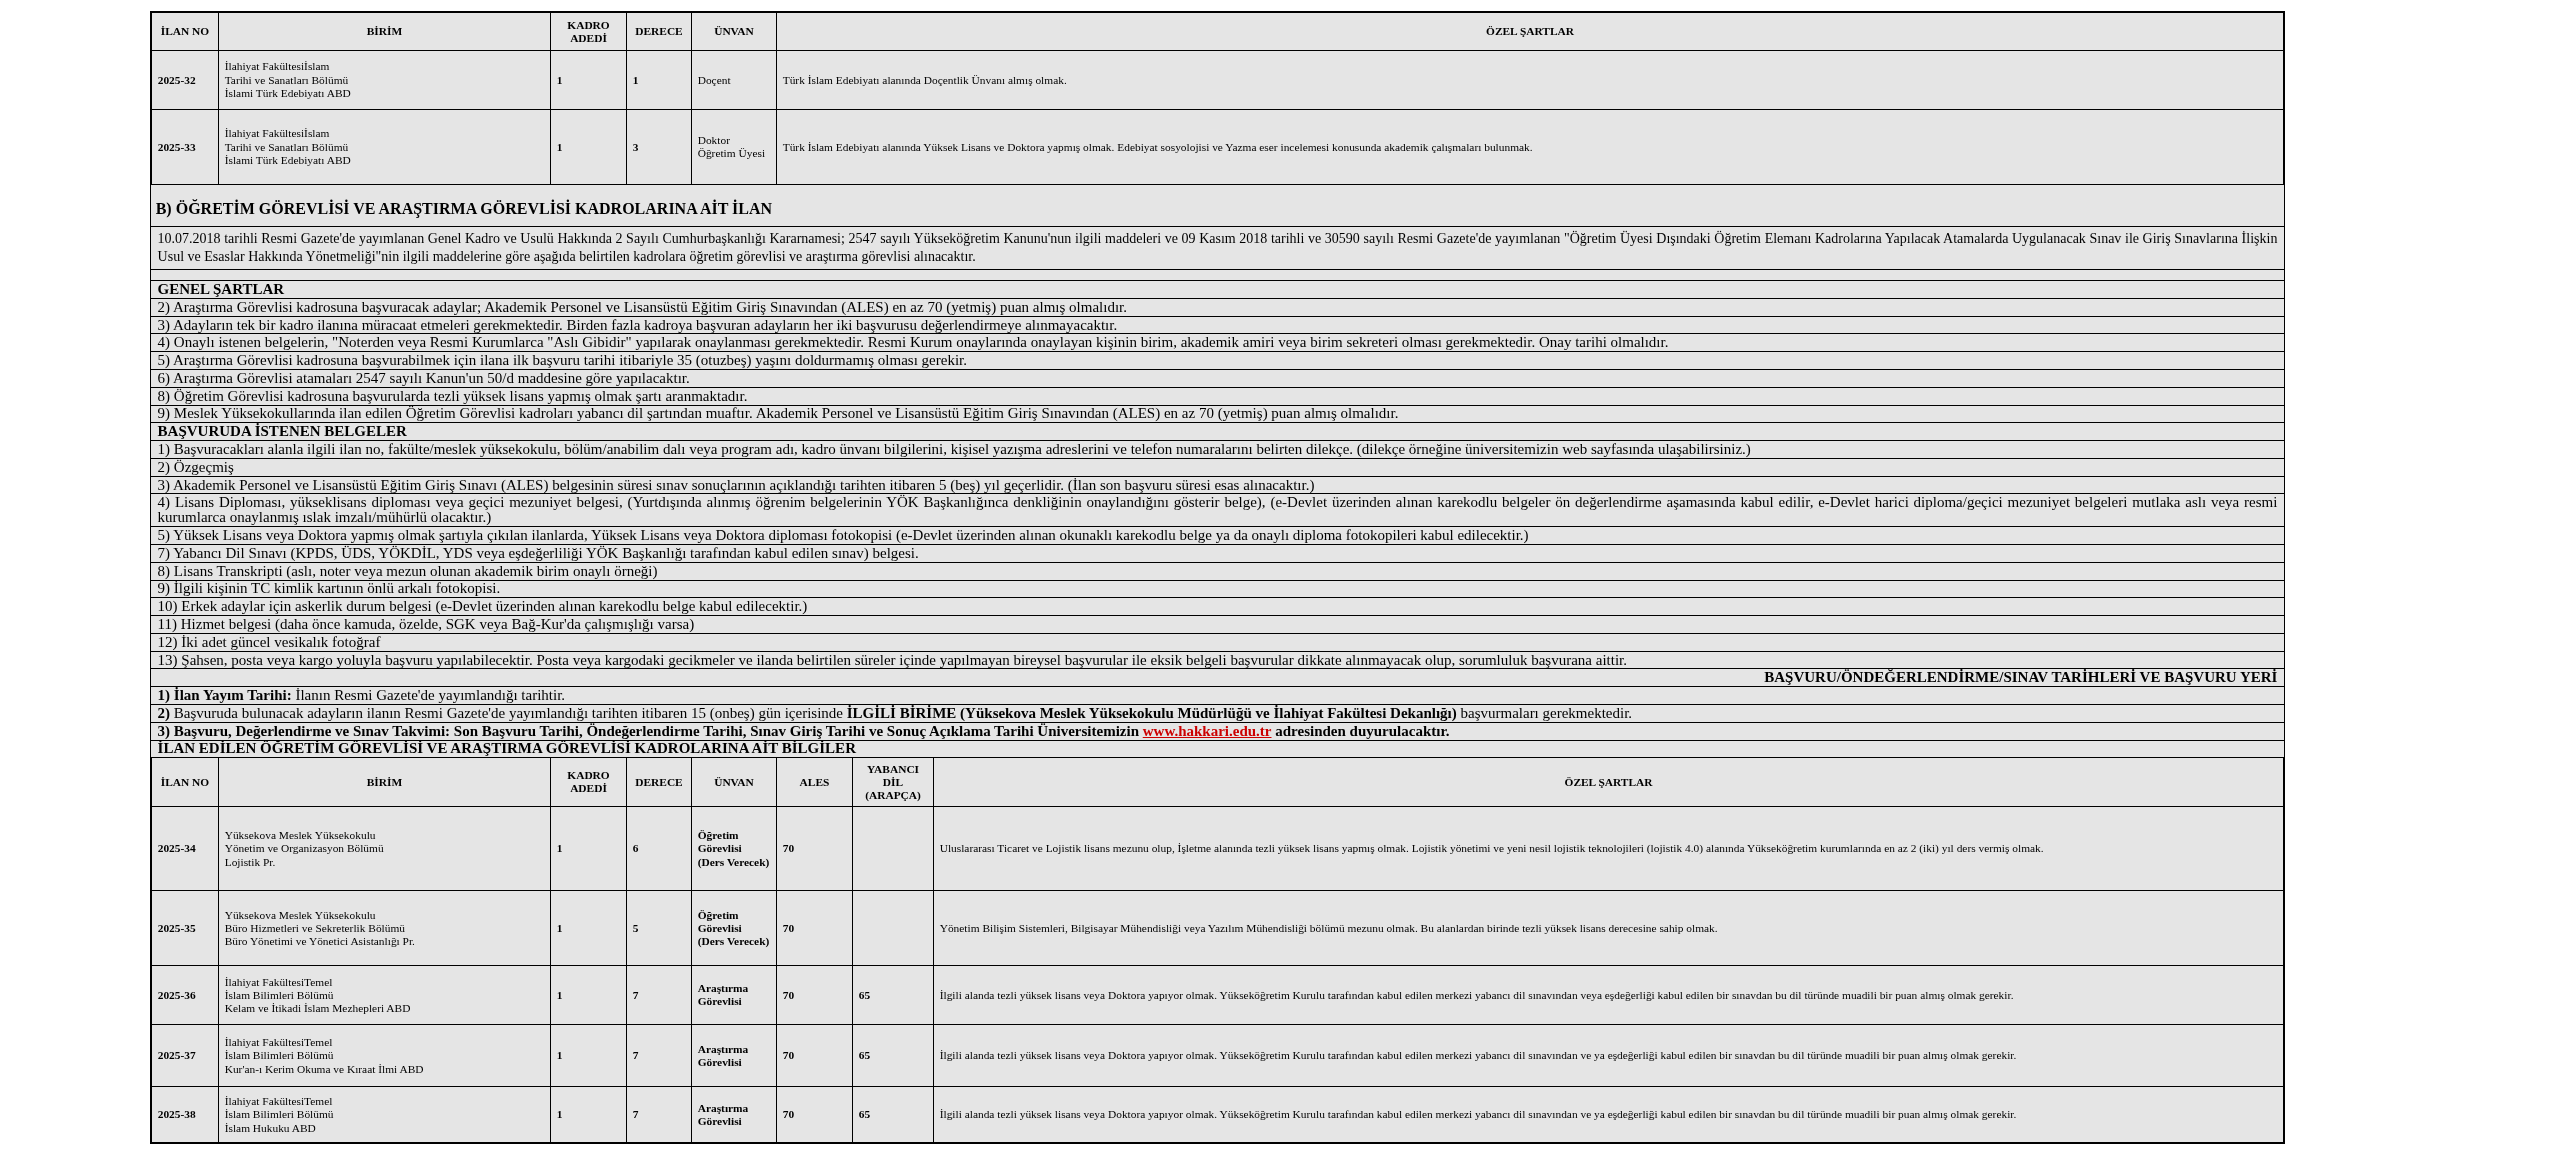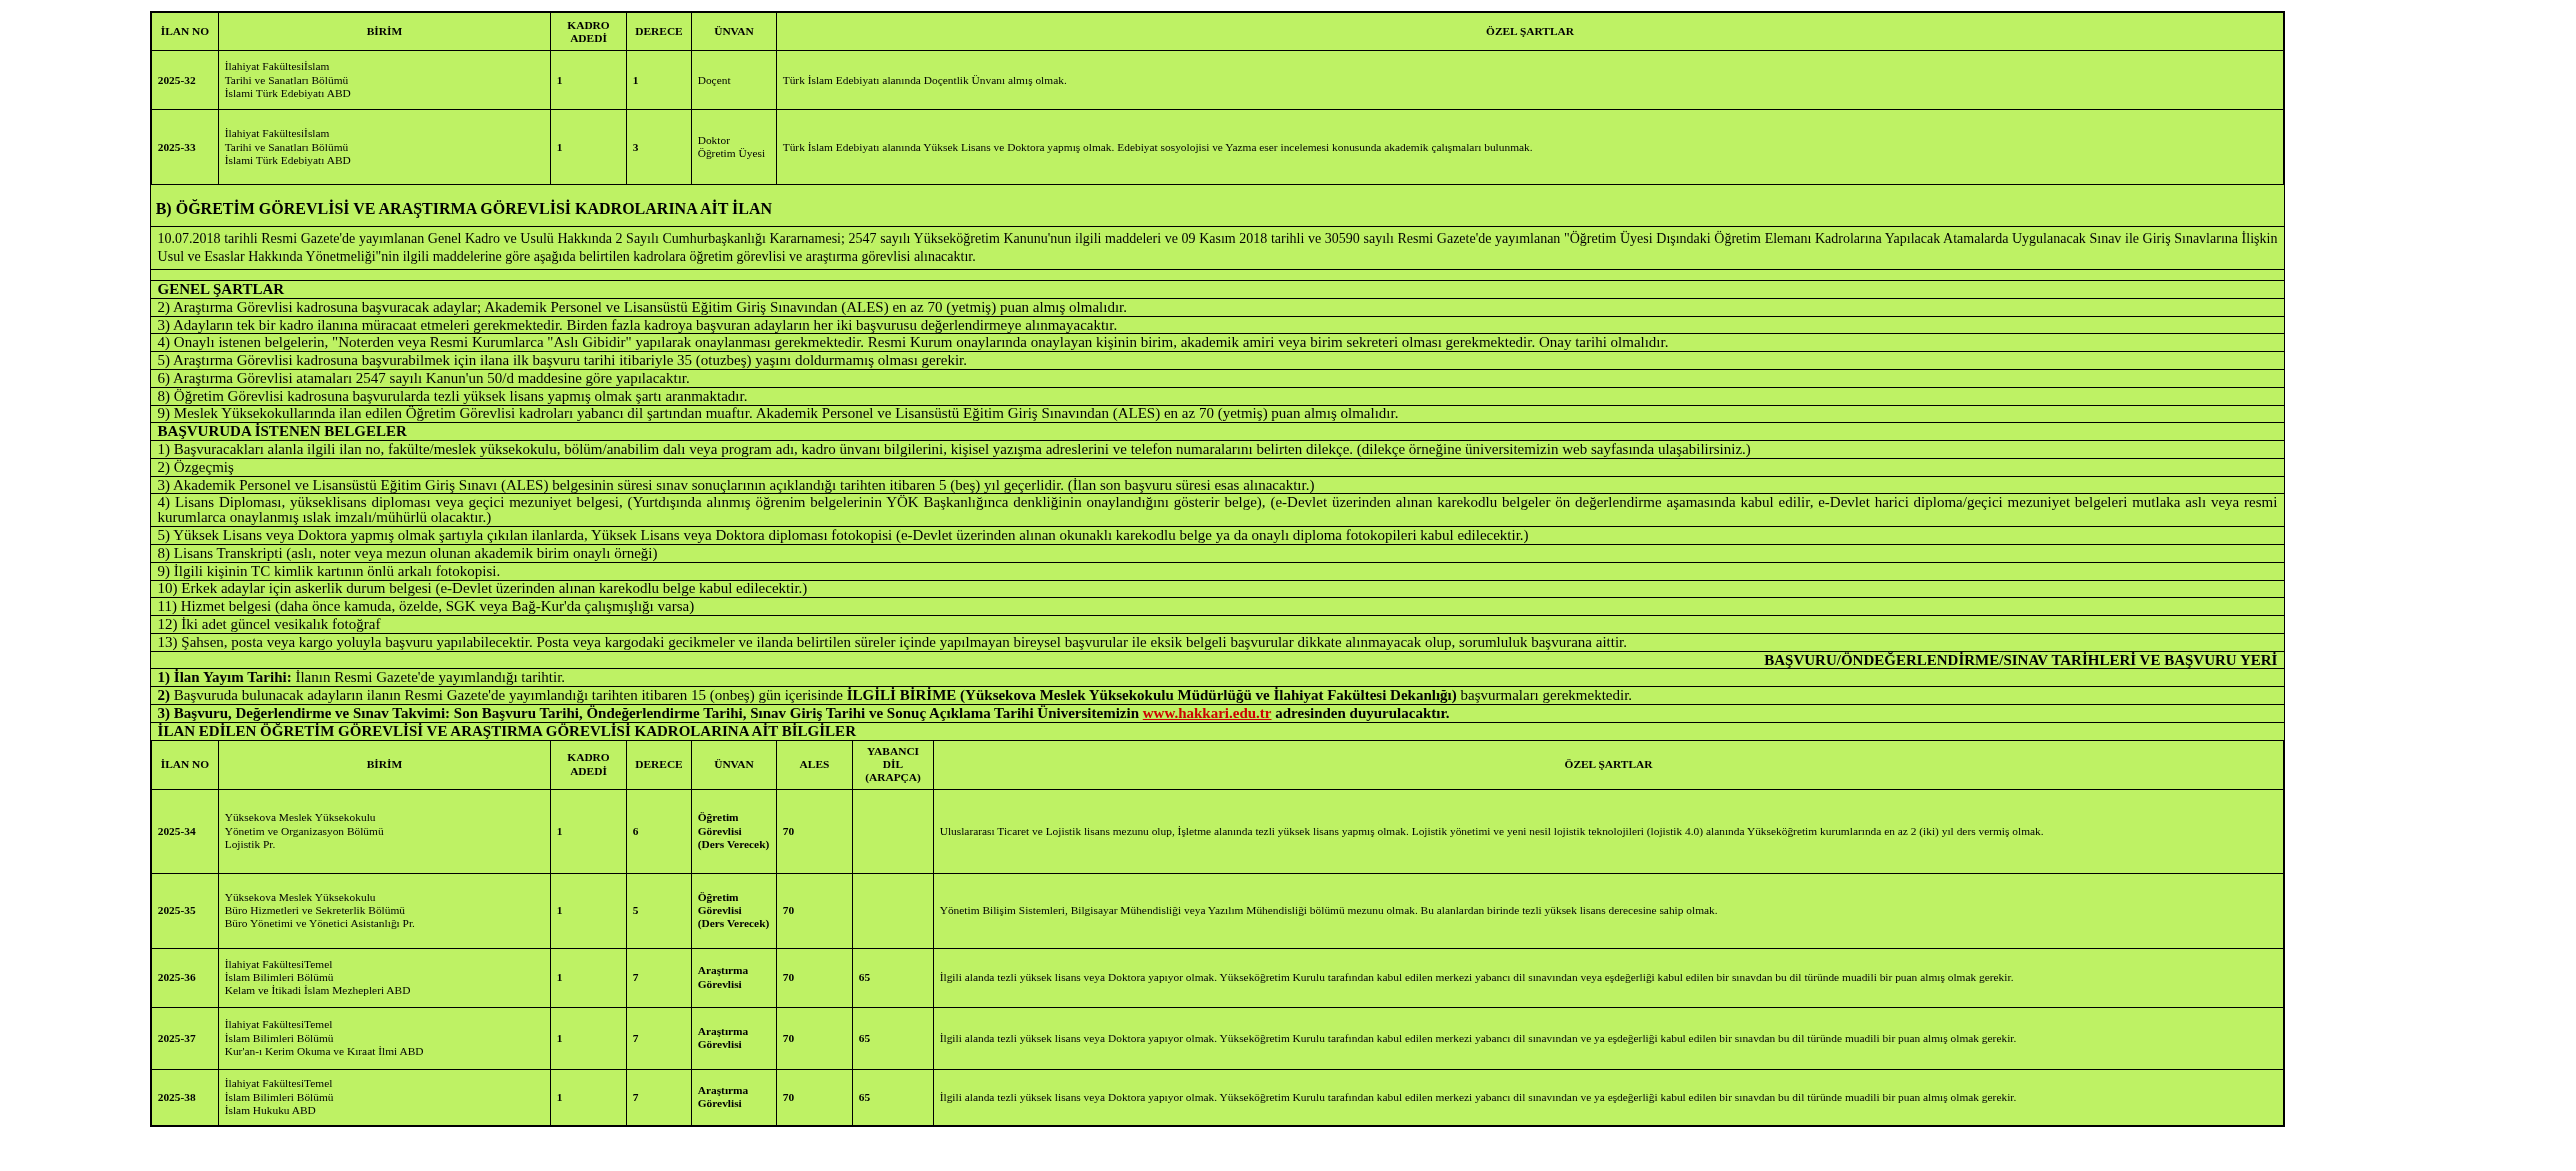--- a/index.html
+++ b/index.html
@@ -6,21 +6,21 @@
   html,body { margin:0; padding:0; }
   body {
     width:2576px; height:1172px; overflow:hidden;
     background:#ffffff; color:#000000;
     font-family:"Liberation Serif","DejaVu Serif",serif;
   }
   .frame {
     margin:11.4px 0 0 150px;
     width:2135px;
     border:0.9px solid #000;
-    background:#bef264;
+    background:#e5e5e5;
   }
   table.grid { width:100%; border-collapse:collapse; table-layout:fixed; }
   table.grid th, table.grid td {
     border:0.9px solid #000;
     padding:1.9px 5.7px;
     font-size:11.4px;
     line-height:13.3px;
     vertical-align:middle;
     overflow:hidden;
   }
@@ -128,20 +128,21 @@
     <div class="row">6) Araştırma Görevlisi atamaları 2547 sayılı Kanun'un 50/d maddesine göre yapılacaktır.</div>
     <div class="row">8) Öğretim Görevlisi kadrosuna başvurularda tezli yüksek lisans yapmış olmak şartı aranmaktadır.</div>
     <div class="row">9) Meslek Yüksekokullarında ilan edilen Öğretim Görevlisi kadroları yabancı dil şartından muaftır. Akademik Personel ve Lisansüstü Eğitim Giriş Sınavından (ALES) en az 70 (yetmiş) puan almış olmalıdır.</div>
 
     <div class="row title">BAŞVURUDA İSTENEN BELGELER</div>
     <div class="row">1) Başvuracakları alanla ilgili ilan no, fakülte/meslek yüksekokulu, bölüm/anabilim dalı veya program adı, kadro ünvanı bilgilerini, kişisel yazışma adreslerini ve telefon numaralarını belirten dilekçe. (dilekçe örneğine üniversitemizin web sayfasında ulaşabilirsiniz.)</div>
     <div class="row">2) Özgeçmiş</div>
     <div class="row">3) Akademik Personel ve Lisansüstü Eğitim Giriş Sınavı (ALES) belgesinin süresi sınav sonuçlarının açıklandığı tarihten itibaren 5 (beş) yıl geçerlidir. (İlan son başvuru süresi esas alınacaktır.)</div>
     <div class="row">4) Lisans Diploması, yükseklisans diploması veya geçici mezuniyet belgesi, (Yurtdışında alınmış öğrenim belgelerinin YÖK Başkanlığınca denkliğinin onaylandığını gösterir belge), (e-Devlet üzerinden alınan karekodlu belgeler ön değerlendirme aşamasında kabul edilir, e-Devlet harici diploma/geçici mezuniyet belgeleri mutlaka aslı veya resmi kurumlarca onaylanmış ıslak imzalı/mühürlü olacaktır.)</div>
     <div class="row">5) Yüksek Lisans veya Doktora yapmış olmak şartıyla çıkılan ilanlarda, Yüksek Lisans veya Doktora diploması fotokopisi (e-Devlet üzerinden alınan okunaklı karekodlu belge ya da onaylı diploma fotokopileri kabul edilecektir.)</div>
+    <div class="row">7) Yabancı Dil Sınavı (KPDS, ÜDS, YÖKDİL, YDS veya eşdeğerliliği YÖK Başkanlığı tarafından kabul edilen sınav) belgesi.</div>
     <div class="row">8) Lisans Transkripti (aslı, noter veya mezun olunan akademik birim onaylı örneği)</div>
     <div class="row">9) İlgili kişinin TC kimlik kartının önlü arkalı fotokopisi.</div>
     <div class="row">10) Erkek adaylar için askerlik durum belgesi (e-Devlet üzerinden alınan karekodlu belge kabul edilecektir.)</div>
     <div class="row">11) Hizmet belgesi (daha önce kamuda, özelde, SGK veya Bağ-Kur'da çalışmışlığı varsa)</div>
     <div class="row">12) İki adet güncel vesikalık fotoğraf</div>
     <div class="row">13) Şahsen, posta veya kargo yoluyla başvuru yapılabilecektir. Posta veya kargodaki gecikmeler ve ilanda belirtilen süreler içinde yapılmayan bireysel başvurular ile eksik belgeli başvurular dikkate alınmayacak olup, sorumluluk başvurana aittir.</div>
 
     <div class="row centered">BAŞVURU/ÖNDEĞERLENDİRME/SINAV TARİHLERİ VE BAŞVURU YERİ</div>
     <div class="row"><span class="b">1) İlan Yayım Tarihi:</span><span> İlanın Resmi Gazete'de yayımlandığı tarihtir.</span></div>
     <div class="row"><span class="b">2)</span><span> Başvuruda bulunacak adayların ilanın Resmi Gazete'de yayımlandığı tarihten itibaren 15 (onbeş) gün içerisinde </span><span class="b">İLGİLİ BİRİME (Yüksekova Meslek Yüksekokulu Müdürlüğü ve İlahiyat Fakültesi Dekanlığı)</span><span> başvurmaları gerekmektedir.</span></div>

